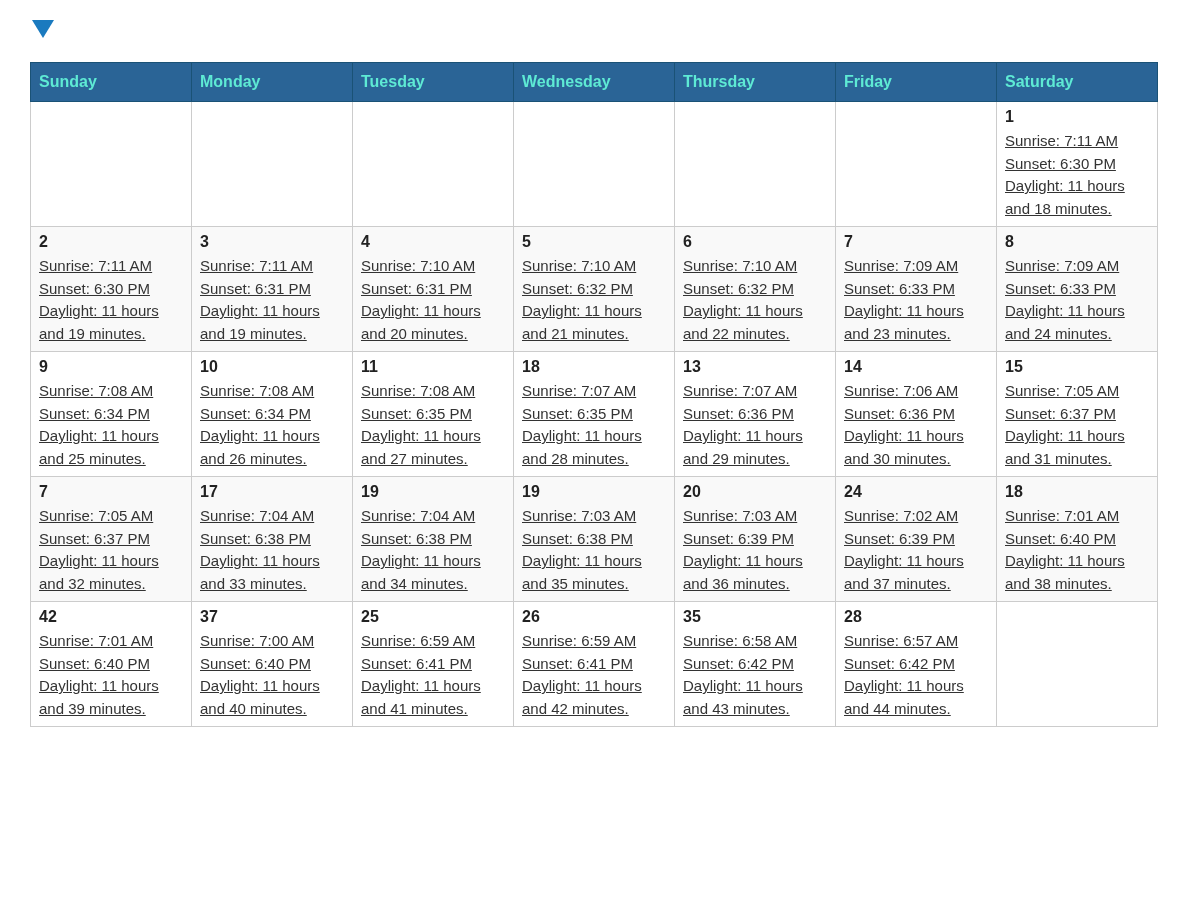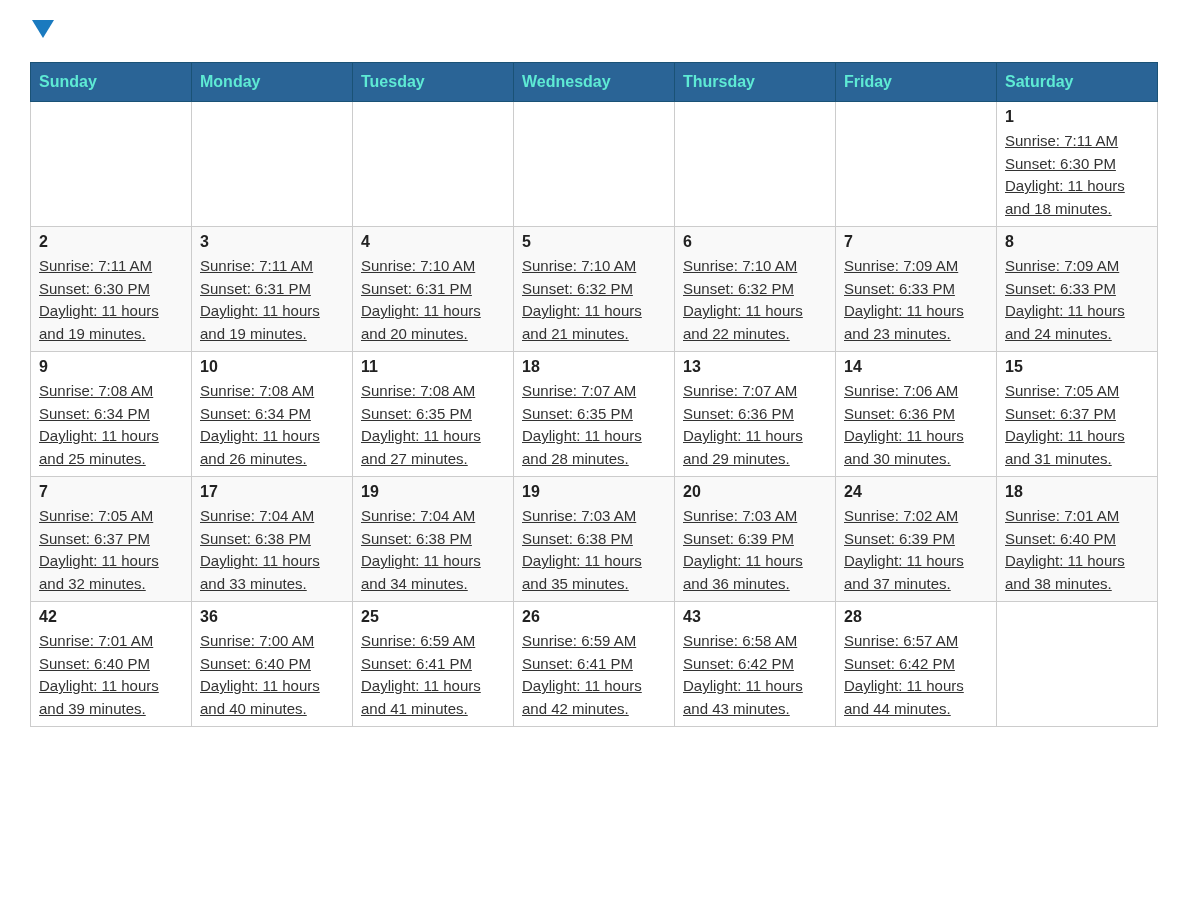--- a/index.html
+++ b/index.html
@@ -243,33 +243,33 @@
           <span class="day-number">18</span>
           <div class="day-info">Sunrise: 7:01 AM<br>Sunset: 6:40 PM<br>Daylight: 11 hours<br>and 38 minutes.</div>
         </td>
       </tr>
       <tr class="week-row">
         <td>
           <span class="day-number">42</span>
           <div class="day-info">Sunrise: 7:01 AM<br>Sunset: 6:40 PM<br>Daylight: 11 hours<br>and 39 minutes.</div>
         </td>
         <td>
-          <span class="day-number">36</span>
+          <span class="day-number">37</span>
           <div class="day-info">Sunrise: 7:00 AM<br>Sunset: 6:40 PM<br>Daylight: 11 hours<br>and 40 minutes.</div>
         </td>
         <td>
           <span class="day-number">25</span>
           <div class="day-info">Sunrise: 6:59 AM<br>Sunset: 6:41 PM<br>Daylight: 11 hours<br>and 41 minutes.</div>
         </td>
         <td>
           <span class="day-number">26</span>
           <div class="day-info">Sunrise: 6:59 AM<br>Sunset: 6:41 PM<br>Daylight: 11 hours<br>and 42 minutes.</div>
         </td>
         <td>
-          <span class="day-number">43</span>
+          <span class="day-number">35</span>
           <div class="day-info">Sunrise: 6:58 AM<br>Sunset: 6:42 PM<br>Daylight: 11 hours<br>and 43 minutes.</div>
         </td>
         <td>
           <span class="day-number">28</span>
           <div class="day-info">Sunrise: 6:57 AM<br>Sunset: 6:42 PM<br>Daylight: 11 hours<br>and 44 minutes.</div>
         </td>
         <td class="empty-cell"></td>
       </tr>
     </tbody>
 </table>

